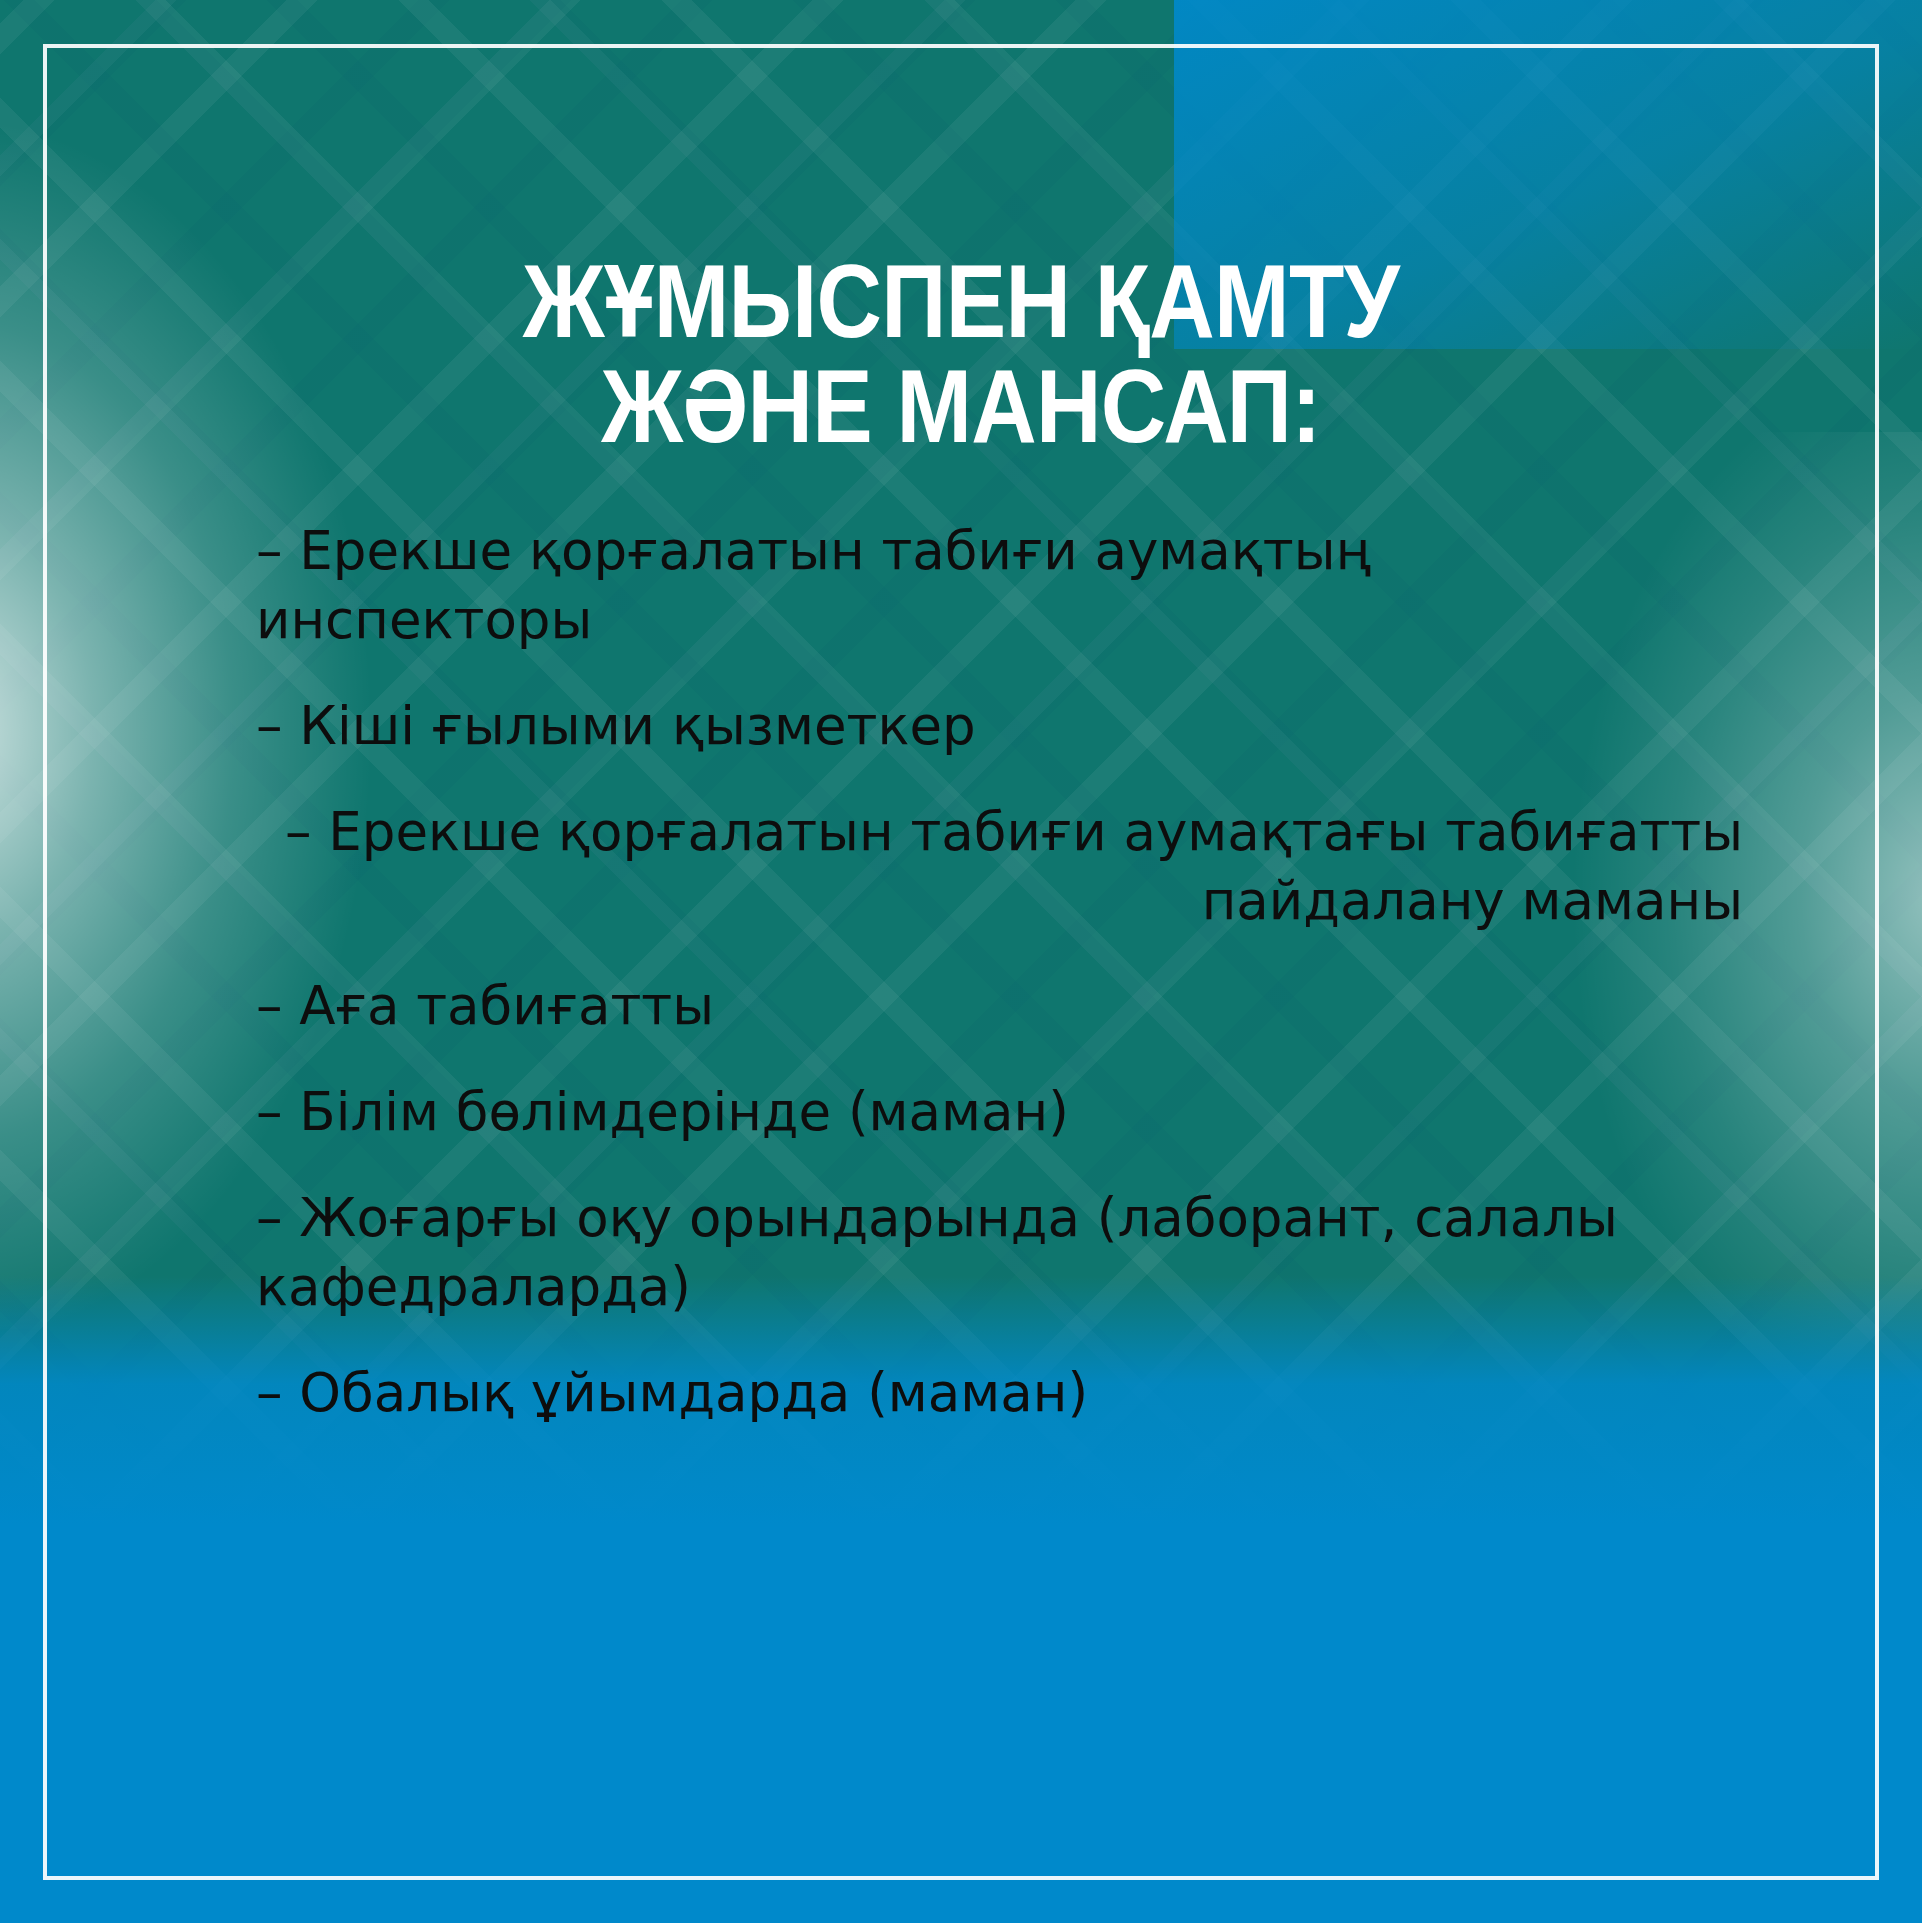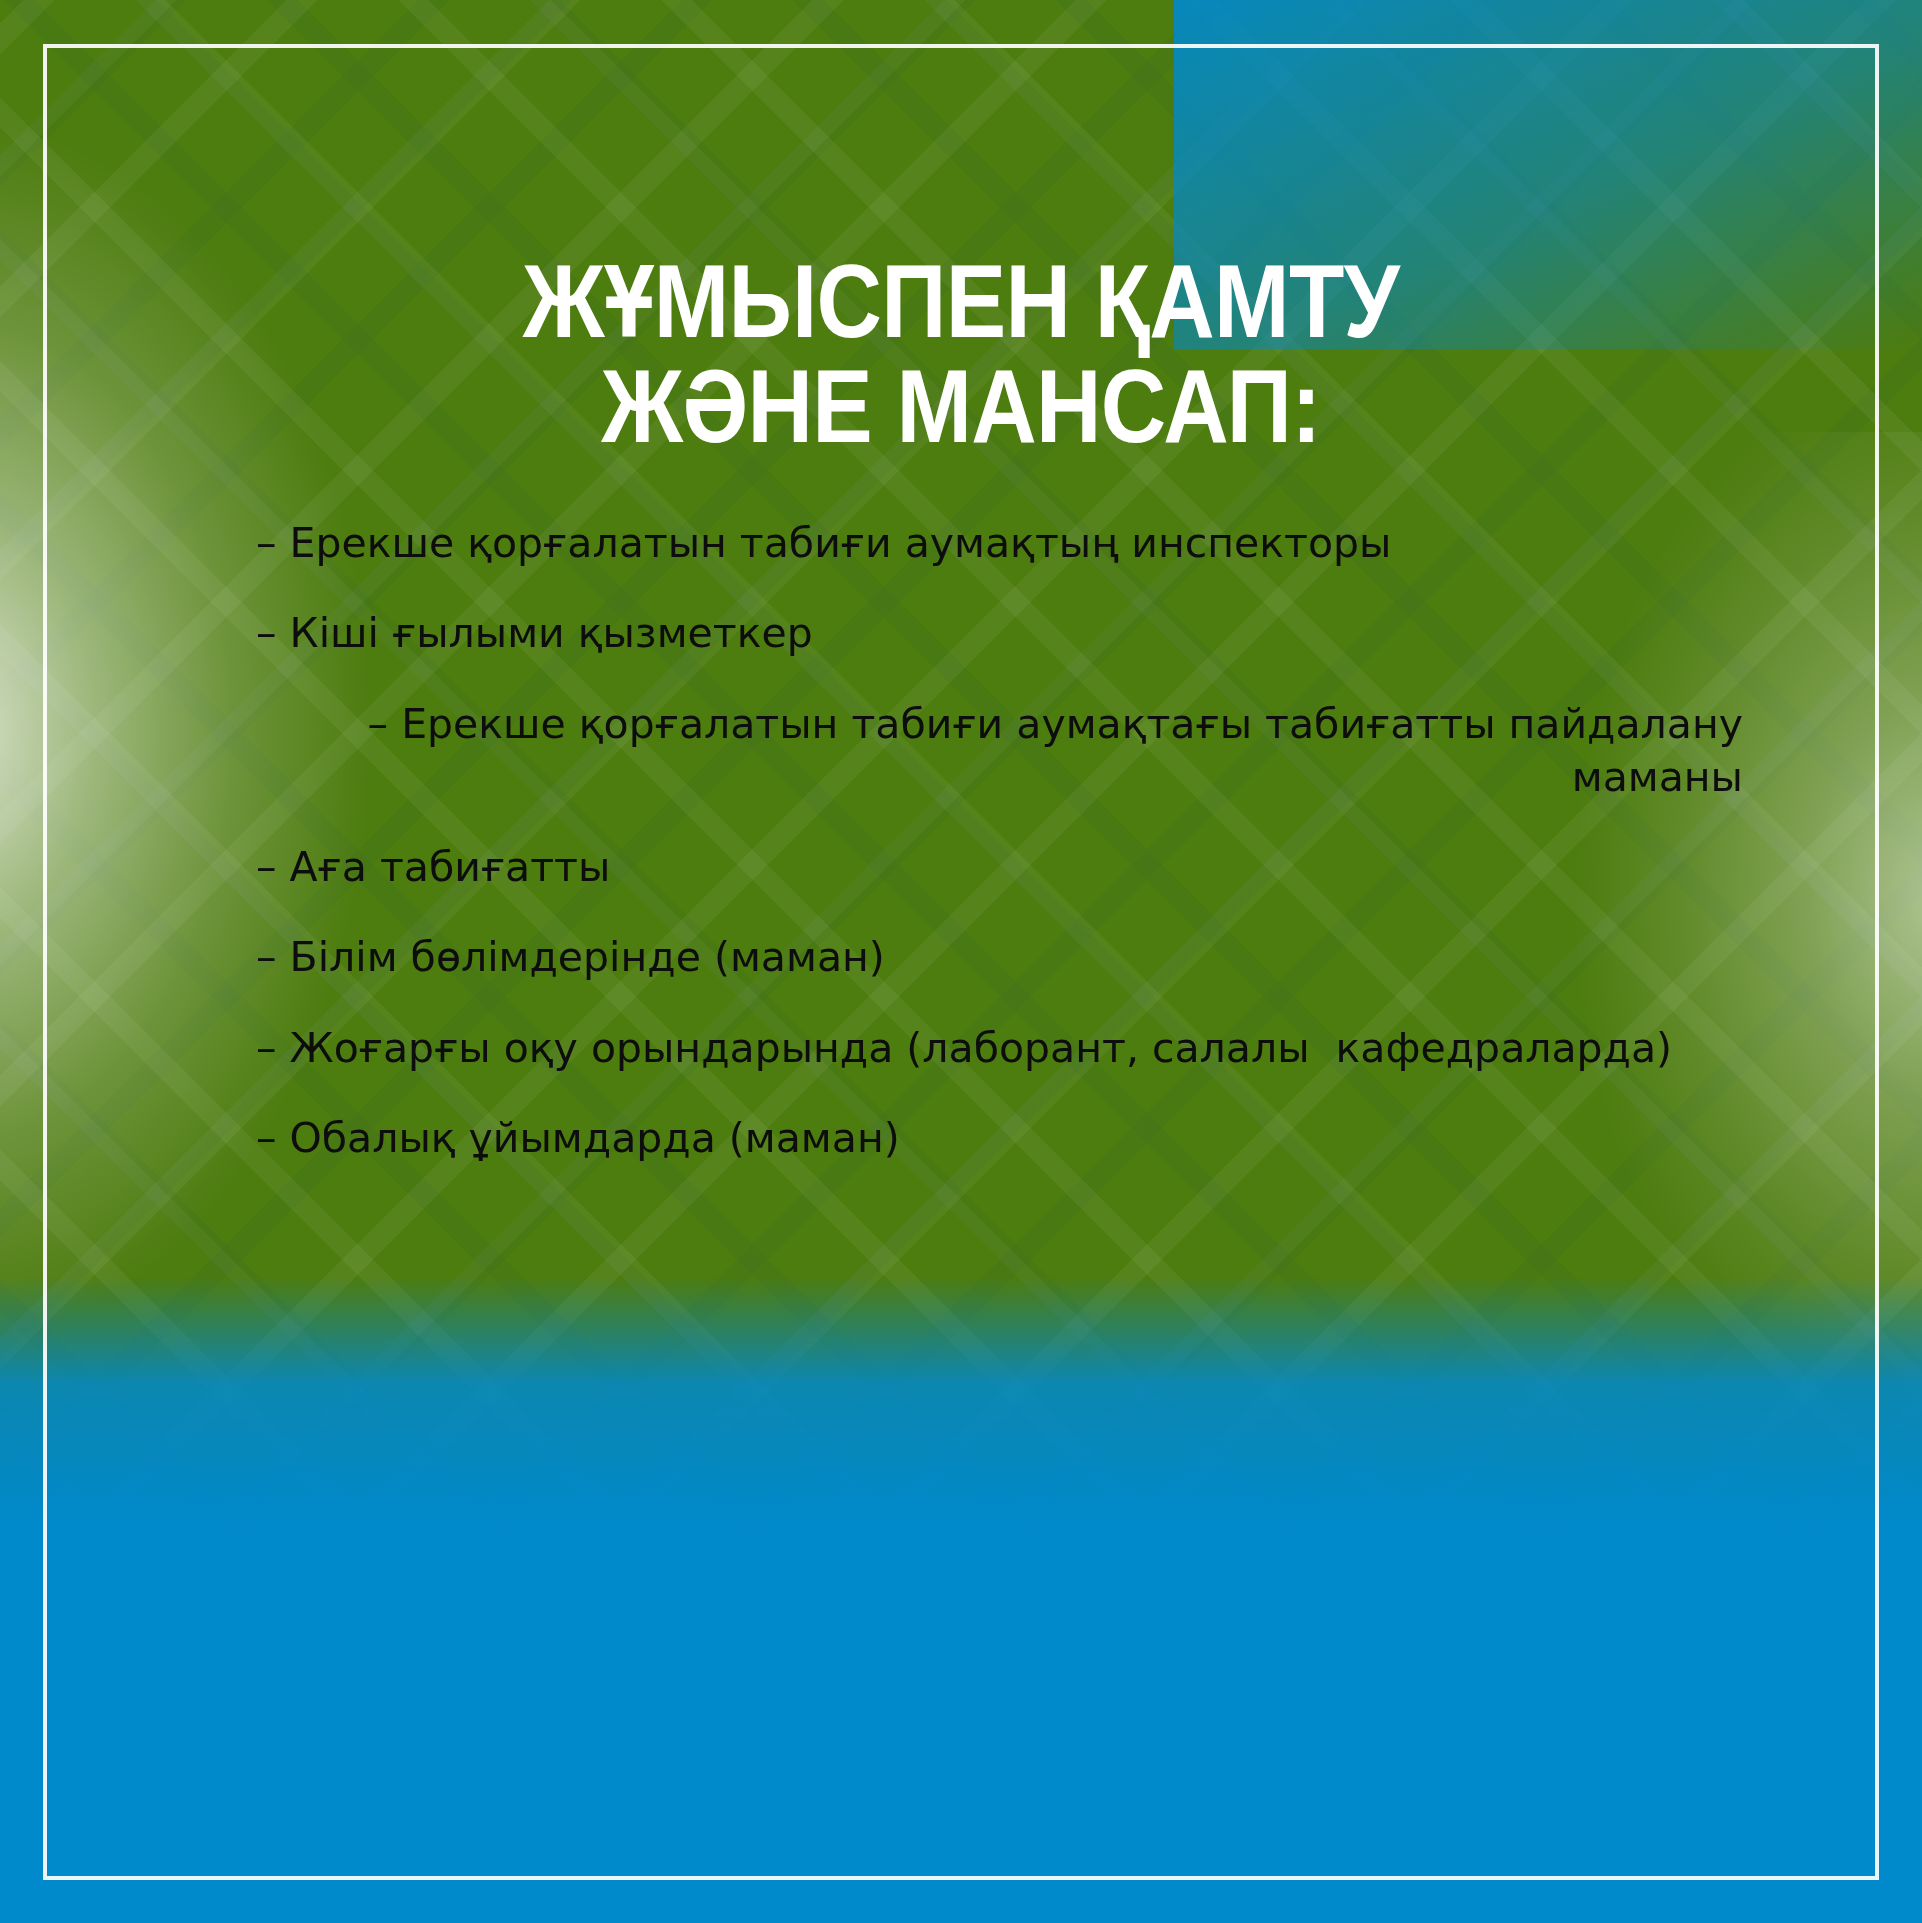--- a/index.html
+++ b/index.html
@@ -12,21 +12,21 @@
     height: 1924px;
     overflow: hidden;
     font-family: "DejaVu Sans", sans-serif;
   }
 
   
   #slide {
     position: relative;
     width: 1922px;
     height: 1892px;
-    background: #4d7c0f;
+    background: #0f766e;
     overflow: hidden;
   }
 
   
   .pattern-layer {
     position: absolute;
     left: 0; top: 0;
     width: 1922px;
     height: 1924px;
     pointer-events: none;
@@ -185,21 +185,21 @@
     white-space: pre-line;
   }
 
   #list {
     position: absolute;
     left: 256px;
     top: 517px;
     width: 1462px;
     color: #0d0d0d;
     font-family: "DejaVu Sans", sans-serif;
-    font-size: 41px;
+    font-size: 53px;
     line-height: 1.30;
   }
   .item {
     margin: 0 0 37px 0;
     white-space: pre-wrap;
     text-indent: 0;
   }
   .item.wide { width: 1487px; text-align: right; }
   .item:last-child { margin-bottom: 16px; }
 </style>

